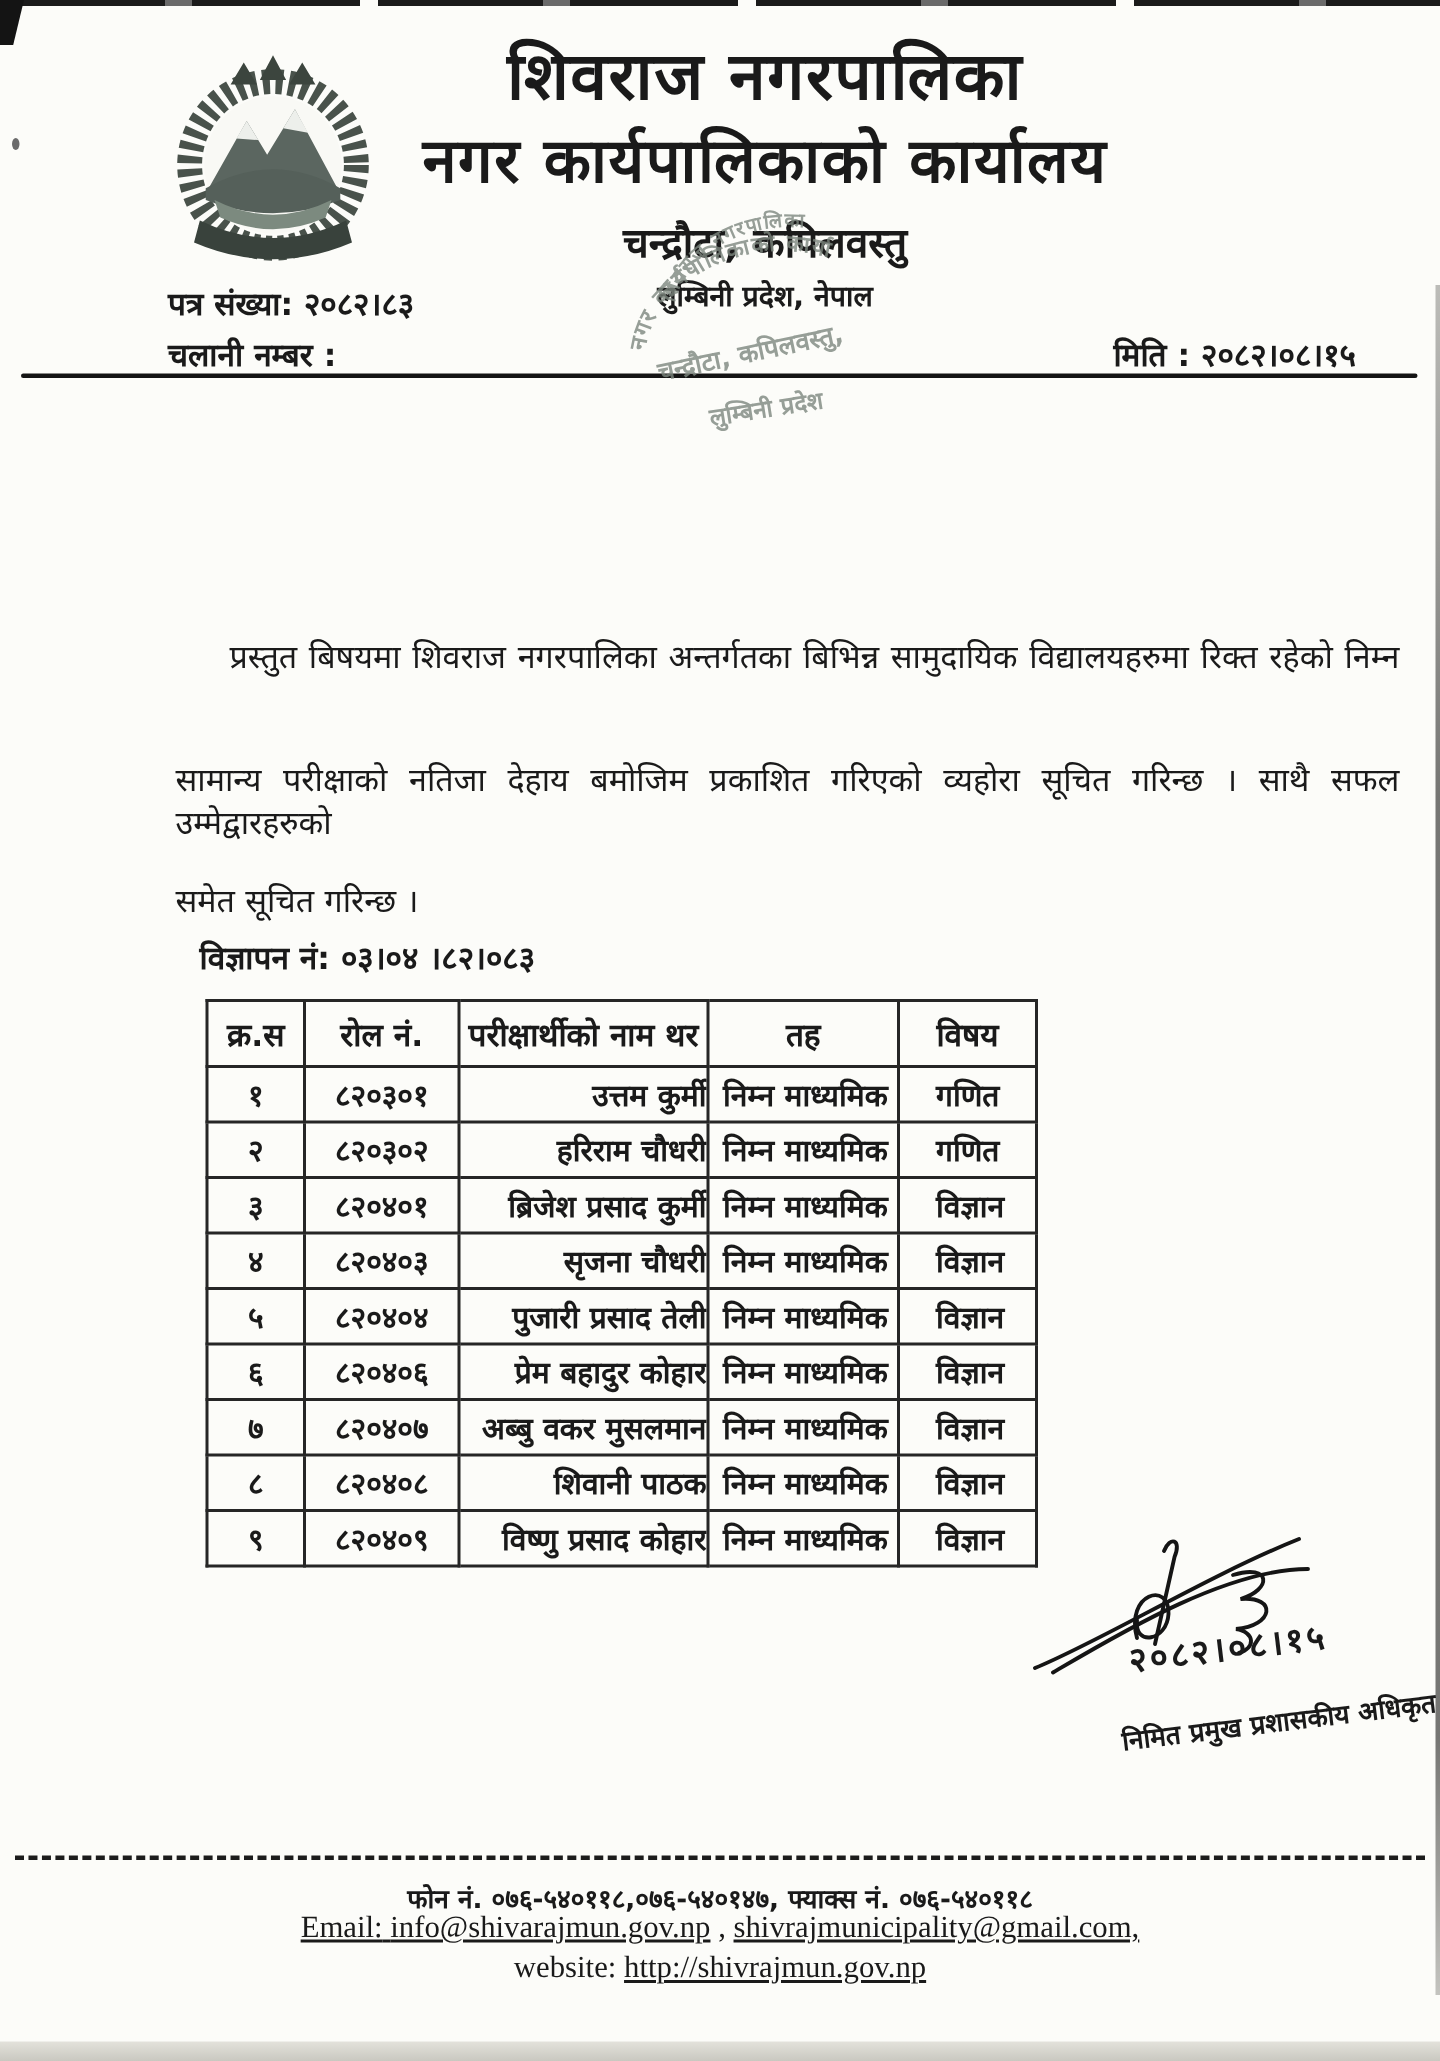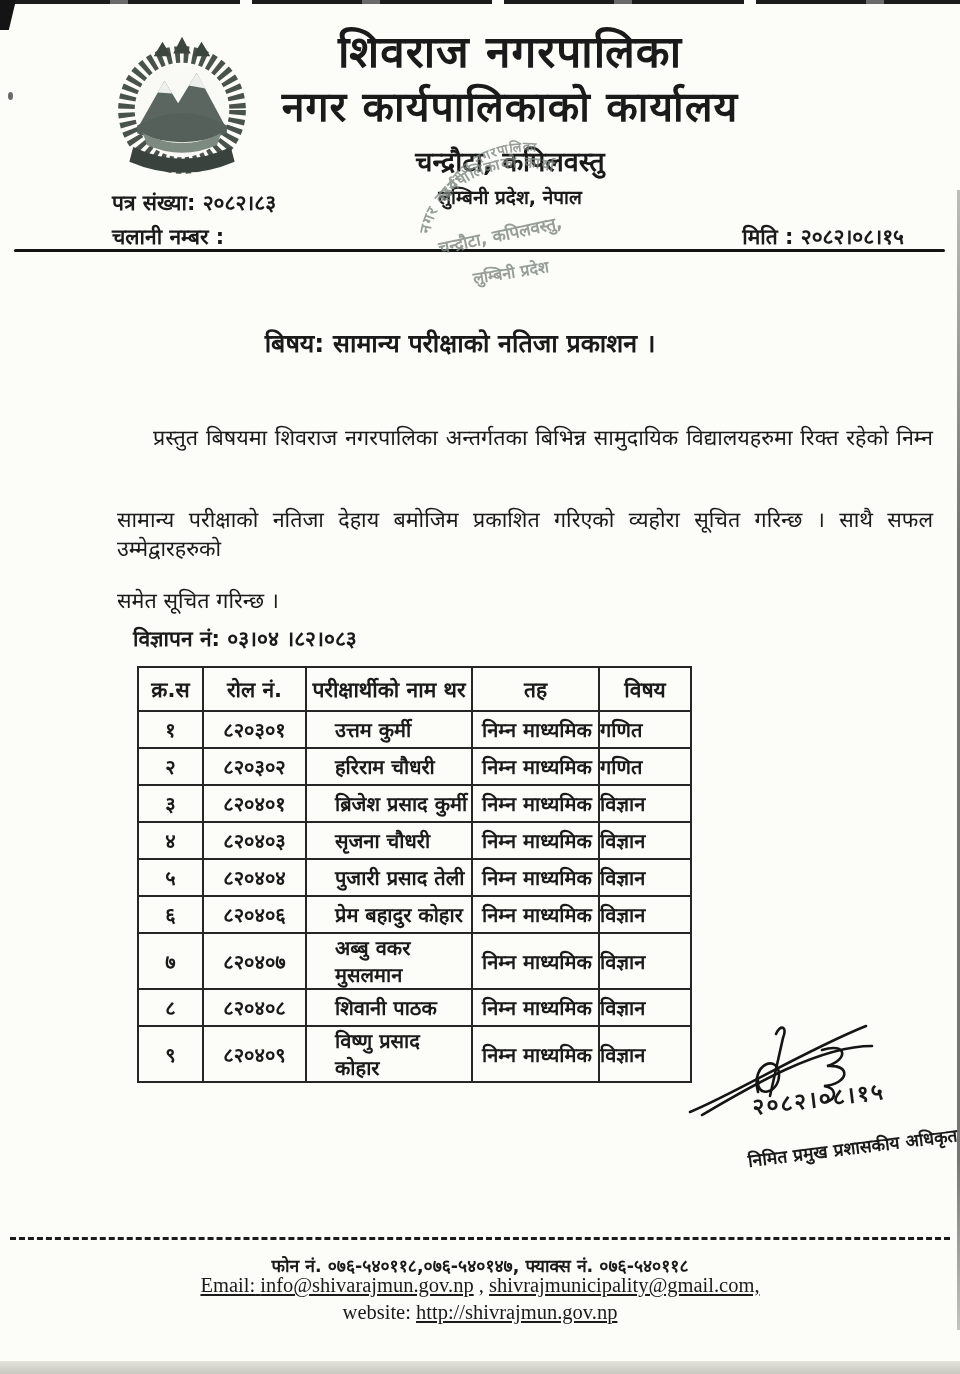--- a/index.html
+++ b/index.html
@@ -44,23 +44,23 @@
   .ad-no { position:absolute; left:133px; top:624px; font-size:21px; font-weight:600; }
 
   
   .results { position:absolute; left:137px; top:666px; border-collapse:collapse; table-layout:fixed; width:553px;
     font-size:20px; }
   .results th, .results td { border:2px solid #262626; overflow:hidden; }
   .results th { height:44px; font-weight:700; text-align:center; font-size:21px; }
   .results td { height:37px; font-weight:600; }
   .results td.c0 { text-align:center; }
   .results td.c1 { text-align:center;margin-left:16px; }
-  .results td.c2 { text-align:left; padding-left:28px; }
+  .results td.c2 { text-align:right; padding-left:6px; }
   .results td.c3 { text-align:left; padding-left:9px; }
-  .results td.c4 { text-align:left; padding-left:0; }
+  .results td.c4 { text-align:left; padding-left:24px; }
 
   
   .sig-svg { position:absolute; left:686px; top:1016px; width:198px; height:102px; }
   .sig-date { position:absolute; left:752px; top:1082px; font-size:23px; font-weight:700; letter-spacing:2px;
     transform:rotate(-7deg); }
   .signer-title { position:absolute; left:748px; top:1148px; width:220px; font-size:17.5px; font-weight:700;
     transform:rotate(-7deg); transform-origin:left center; white-space:nowrap; }
 
   
   .foot-dash { position:absolute; top:1237px; left:10px; right:10px; border-top:3.5px dashed #1c1c1c; }
@@ -117,21 +117,20 @@
   </div>
   <div class="meta-dispatch">
     <span>चलानी नम्बर :</span>
   </div>
   <div class="meta-date">
     <span>मिति :</span>
     <span>२०८२।०८।१५</span>
   </div>
   <div class="head-rule"></div>
 
-  <div class="subject">बिषय: सामान्य परीक्षाको नतिजा प्रकाशन ।</div>
 
   <div class="body-text">
       <div class="line first">प्रस्तुत बिषयमा शिवराज नगरपालिका अन्तर्गतका बिभिन्न सामुदायिक विद्यालयहरुमा रिक्त रहेको निम्न</div>
       <div class="line">सामान्य परीक्षाको नतिजा देहाय बमोजिम प्रकाशित गरिएको व्यहोरा सूचित गरिन्छ । साथै सफल उम्मेद्वारहरुको</div>
       <div class="line last">समेत सूचित गरिन्छ ।</div>
     </div>
 
   <div class="ad-no">विज्ञापन नं: ०३।०४ ।८२।०८३</div>
 
   <table class="results">

